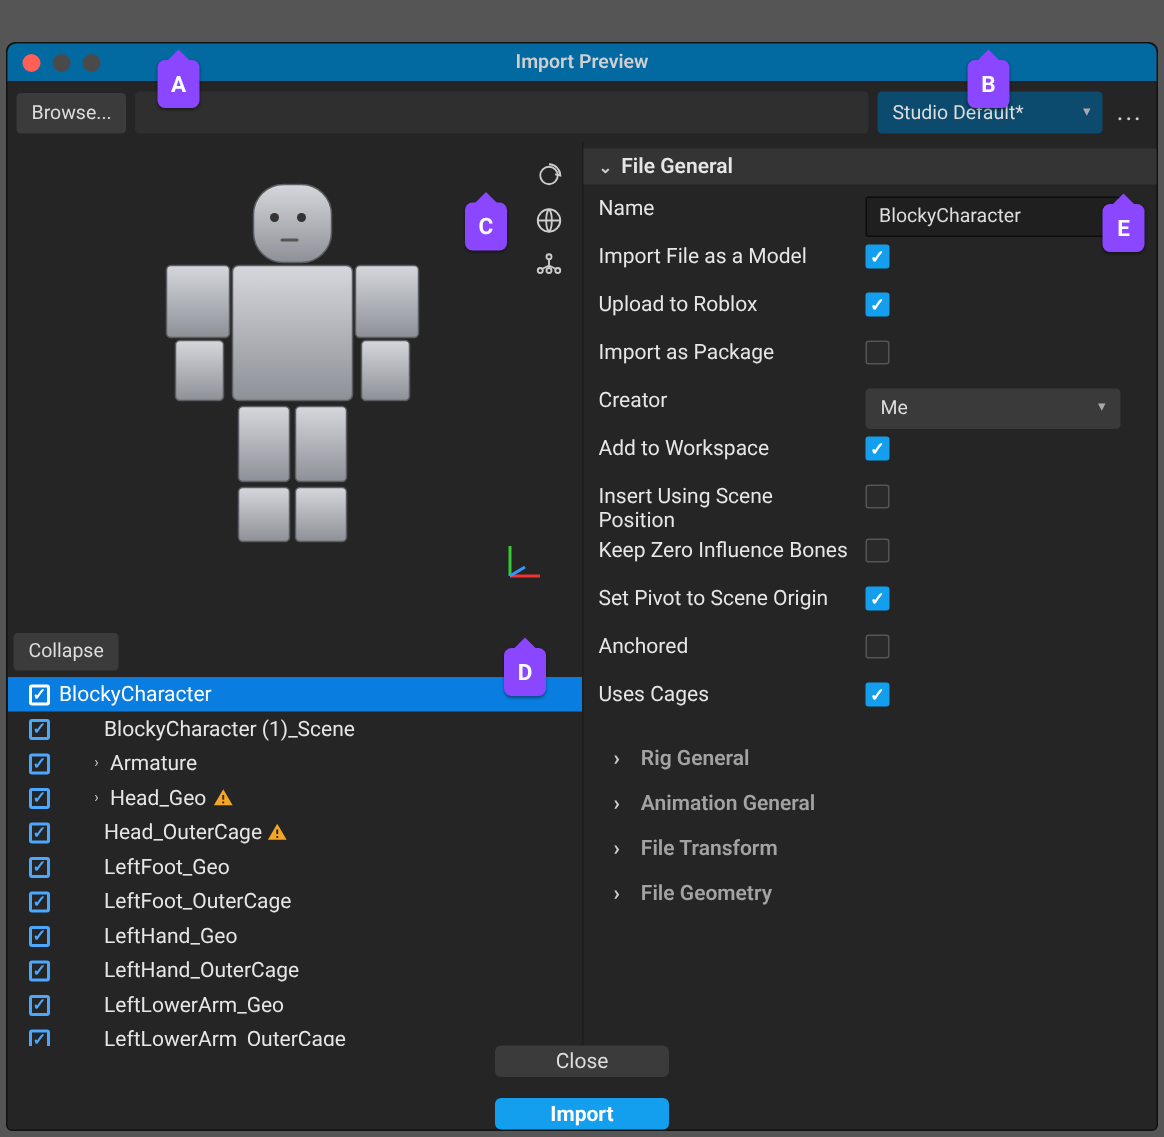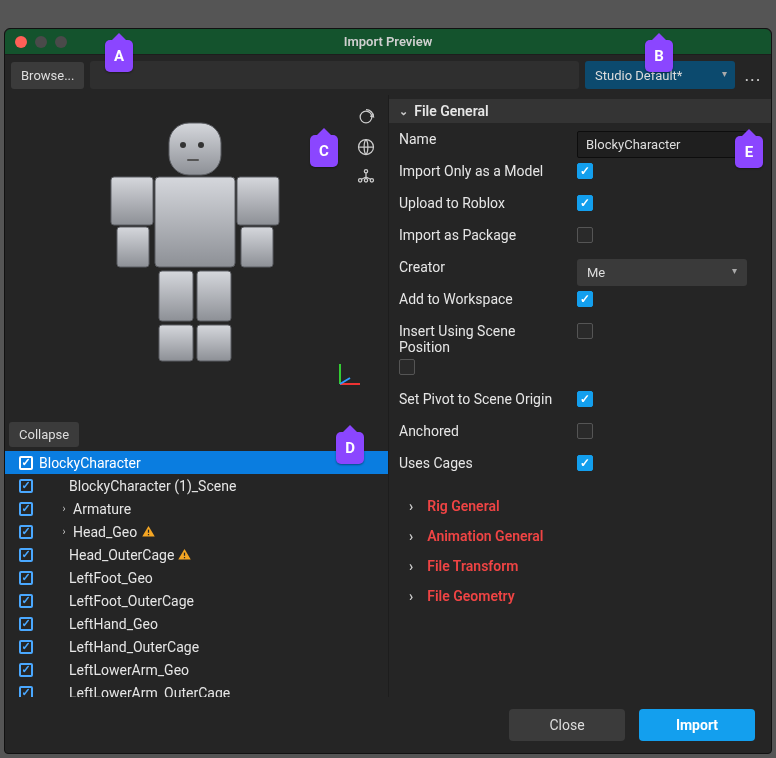--- a/index.html
+++ b/index.html
@@ -1,18 +1,18 @@
 <!DOCTYPE html>
 <html><head>
 <meta charset="utf-8">
 <style>
   * { box-sizing: border-box; margin: 0; padding: 0; font-family: -apple-system, BlinkMacSystemFont, "Segoe UI", Roboto, sans-serif; }
   body { background: #555; width: 776px; height: 758px; position: relative; overflow: hidden; }
   .window { position: absolute; top: 28px; left: 4px; right: 4px; bottom: 4px; background: #252525; border: 1px solid #111; border-radius: 6px 6px 4px 4px; display: flex; flex-direction: column; }
-  .titlebar { height: 26px; background: #14532d; border-radius: 6px 6px 0 0; display: flex; align-items: center; padding: 0 10px; position: relative; border-bottom:1px solid #1d1d1d;}
+  .titlebar { height: 26px; background: #0369a1; border-radius: 6px 6px 0 0; display: flex; align-items: center; padding: 0 10px; position: relative; border-bottom:1px solid #1d1d1d;}
   .traffic { display: flex; gap: 8px; }
   .dot { width: 12px; height: 12px; border-radius: 50%; }
   .dot.red { background: #ff5f57; }
   .dot.dim { background: #4a4a4a; }
   .title { position: absolute; left: 0; right: 0; text-align: center; color: #cfcfcf; font-size: 13px; font-weight:600; pointer-events: none; }
   .toolbar { height: 40px; display: flex; align-items: center; padding: 4px 6px; gap: 6px; }
   .btn { background: #3b3b3b; color: #ddd; border: none; padding: 6px 10px; border-radius: 3px; font-size: 13px; cursor: pointer; }
   .path-input { flex: 1; background: #2f2f2f; border: none; height: 28px; border-radius: 3px; color: #ddd; padding: 0 8px; }
   .preset { width: 150px; background: #0c4a6e; color: #ddd; border: none; height: 28px; border-radius: 3px; padding: 0 24px 0 10px; font-size: 13px; text-align: left; position: relative; cursor: pointer; }
   .preset::after { content: "▾"; position: absolute; right: 8px; color: #aaa; font-size: 10px; }
@@ -44,23 +44,23 @@
   .section-header .caret2 { font-size: 11px; color:#ccc;}
   .props { padding: 6px 10px; }
   .prop-row { display: flex; align-items: flex-start; min-height: 32px; gap: 8px; padding: 2px 0; }
   .prop-label { flex: 0 0 170px; color: #e6e6e6; font-size: 14px; }
   .text-input { background: #1f1f1f; border: 1px solid #0d0d0d; color: #ddd; padding: 5px 8px; border-radius: 2px; font-size: 13px; width: 170px; }
   .checkbox { width: 16px; height: 16px; border: 1px solid #555; background: #2a2a2a; border-radius: 2px; display: flex; align-items: center; justify-content: center; cursor: pointer; }
   .checkbox.on { background: #139fee; border-color:#139fee;}
   .checkbox.on::after { content: "✓"; color: #fff; font-size: 12px; font-weight: bold; }
   .select { background: #3a3a3a; border: none; color: #ddd; padding: 6px 24px 6px 10px; border-radius: 3px; font-size: 13px; width: 170px; text-align:left; position:relative; cursor:pointer;}
   .select::after { content:"▾"; position:absolute; right:10px; color:#aaa; font-size:10px;}
-  .collapsed-section { display: flex; align-items: flex-end; gap: 8px; padding: 7px 26px; color: #ef4444; font-size: 14px; font-weight: 600; cursor: pointer; }
+  .collapsed-section { display: flex; align-items: flex-end; gap: 8px; padding: 7px 26px; color: #a3a3a3; font-size: 14px; font-weight: 600; cursor: pointer; }
   .collapsed-section::before { content: "›"; color: #ccc; font-size: 14px; position: relative; left: -6px; font-weight:bold;}
-  .footer { height: 56px; display: flex; align-items: center; justify-content: flex-end; gap: 14px; padding: 0 16px; }
+  .footer { height: 56px; display: flex; align-items: center; justify-content: flex-end; gap: 14px; padding: 0 16px; flex-direction: column; }
   .footer-btn { min-width: 116px; height: 32px; border: none; border-radius: 4px; font-size: 14px; cursor: pointer; }
   .close-btn { background: #3b3b3b; color: #ddd; }
   .import-btn { background: #139fee; color: #fff; font-weight: 700; }
   .badge { position: absolute; width: 28px; height: 32px; background: #8b46ff; border-radius: 5px; color: #fff; font-weight: 700; font-size: 15px; display: flex; align-items: center; justify-content: center; z-index: 20; box-shadow:0 1px 2px rgba(0,0,0,.4);}
   .badge::before { content: ""; position: absolute; top: -7px; left: 50%; transform: translateX(-50%); border-left: 8px solid transparent; border-right: 8px solid transparent; border-bottom: 8px solid #8b46ff; }
   .badge-A { top: 40px; left: 105px; }
   .badge-B { top: 40px; left: 645px; }
   .badge-C { top: 135px; left: 310px; }
   .badge-D { top: 432px; left: 336px; }
   .badge-E { top: 136px; left: 735px; }
@@ -238,21 +238,21 @@
       <div class="section-header">
         <span class="caret2">⌄</span>
         <span>File General</span>
       </div>
       <div class="props">
         <div class="prop-row">
             <div class="prop-label">Name</div>
             <input class="text-input" value="BlockyCharacter" style="">
           </div>
         <div class="prop-row">
-            <div class="prop-label">Import Only as a Model</div>
+            <div class="prop-label">Import File as a Model</div>
             <div class="checkbox on"></div>
           </div>
         <div class="prop-row">
             <div class="prop-label">Upload to Roblox</div>
             <div class="checkbox on"></div>
           </div>
         <div class="prop-row">
             <div class="prop-label">Import as Package</div>
             <div class="checkbox"></div>
           </div>
@@ -262,20 +262,21 @@
           </div>
         <div class="prop-row">
             <div class="prop-label">Add to Workspace</div>
             <div class="checkbox on"></div>
           </div>
         <div class="prop-row">
             <div class="prop-label">Insert Using Scene Position</div>
             <div class="checkbox"></div>
           </div>
         <div class="prop-row">
+            <div class="prop-label">Keep Zero Influence Bones</div>
             <div class="checkbox"></div>
           </div>
         <div class="prop-row">
             <div class="prop-label">Set Pivot to Scene Origin</div>
             <div class="checkbox on"></div>
           </div>
         <div class="prop-row">
             <div class="prop-label">Anchored</div>
             <div class="checkbox"></div>
           </div>

